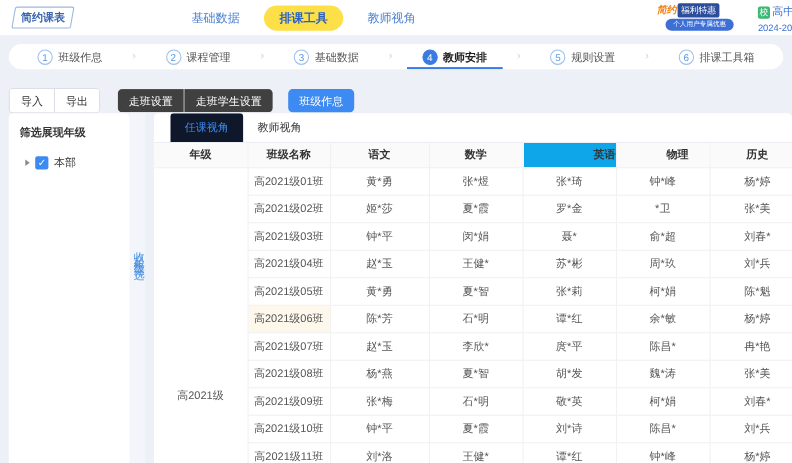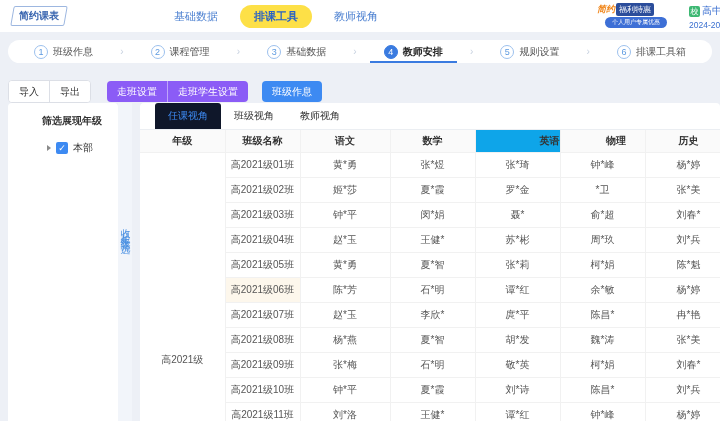--- a/index.html
+++ b/index.html
@@ -38,25 +38,25 @@
   .step.active .step-label { color:#222; font-weight:bold; }
   .step.active::after { content:""; position:absolute; left:-14px; right:-14px; bottom:0; height:2px; background:#3a7be0; }
   .step-arrow { color:#c8d2e0; font-size:10px; }
   
   .toolbar { position:absolute; left:8px; top:73px; height:37px; display:flex; align-items:center;text-align:center; }
   .btn { height:21px; font-size:10px; display:flex; align-items:center; padding:0 10px; cursor:pointer; white-space:nowrap; }
   .group-white { display:flex; border:1px solid #dcdfe6; border-radius:4px; overflow:hidden; background:#fff; }
   .group-white .btn { color:#333; background:#fff; }
   .group-white .btn + .btn { border-left:1px solid #dcdfe6; }
   .group-blue { display:flex; border-radius:4px; overflow:hidden; margin-left:16px; }
-  .group-blue .btn { background:#8b5cf6; color:#fff; }
+  .group-blue .btn { background:#404040; color:#fff; }
   .group-blue .btn + .btn { border-left:1px solid rgba(255,255,255,.45); }
   .btn-single { margin-left:14px; background:#3d8af2; color:#fff; border-radius:4px; }
   
-  .sidebar { position:absolute; left:8px; top:103px; width:110px; height:318px; background:#fff; border-radius:4px 4px 0 0;padding-left:24px; }
+  .sidebar { position:absolute; left:8px; top:103px; width:110px; height:318px; background:#fff; border-radius:4px 4px 0 0; }
   .sidebar-title { padding:11px 10px 9px; font-size:10px; font-weight:bold; color:#333; }
   .tree-item { display:flex; align-items:center; gap:5px; padding:4px 10px 4px 15px; cursor:pointer; }
   .caret { width:0; height:0; border-left:4px solid #8a8a8a; border-top:3px solid transparent; border-bottom:3px solid transparent; }
   .checkbox { width:12px; height:12px; background:#3d8af2; border-radius:2px; color:#fff; font-size:9px; line-height:12px; text-align:center; flex:none; }
   .tree-label { font-size:10px; color:#333; }
   .collapse-strip { position:absolute; left:118px; top:103px; width:14px; height:318px; background:#f2f5fa; cursor:pointer; }
   .collapse-text { writing-mode:vertical-lr; color:#4a90e2; font-size:10px; letter-spacing:3px; margin:118px auto 0; text-align:center; width:14px; }
   
   .main-card { position:absolute; left:140px; top:103px; width:580px; height:318px; background:#fff; border-radius:4px 4px 0 0; overflow:hidden; }
   .tabs { height:27px; display:flex; align-items:stretch; padding-left:15px; border-bottom:1px solid #ebeef2; }
@@ -150,21 +150,20 @@
     <span class="tree-label">本部</span>
   </div>
 </div>
 <div class="collapse-strip">
   <div class="collapse-text">收起年级筛选«</div>
 </div>
 
 <div class="main-card">
   <div class="tabs">
       <div class="tab active">任课视角</div>
-      <div class="tab">班级视角</div>
       <div class="tab">教师视角</div>
     </div>
   <table>
     <thead>
         <tr>
           <th style="width: 85px;">年级</th>
           <th style="width: 75px;">班级名称</th>
           <th style="width: 90px;">语文</th>
           <th style="width: 85px;">数学</th>
           <th class="hl" style="width: 85px;">英语</th>

